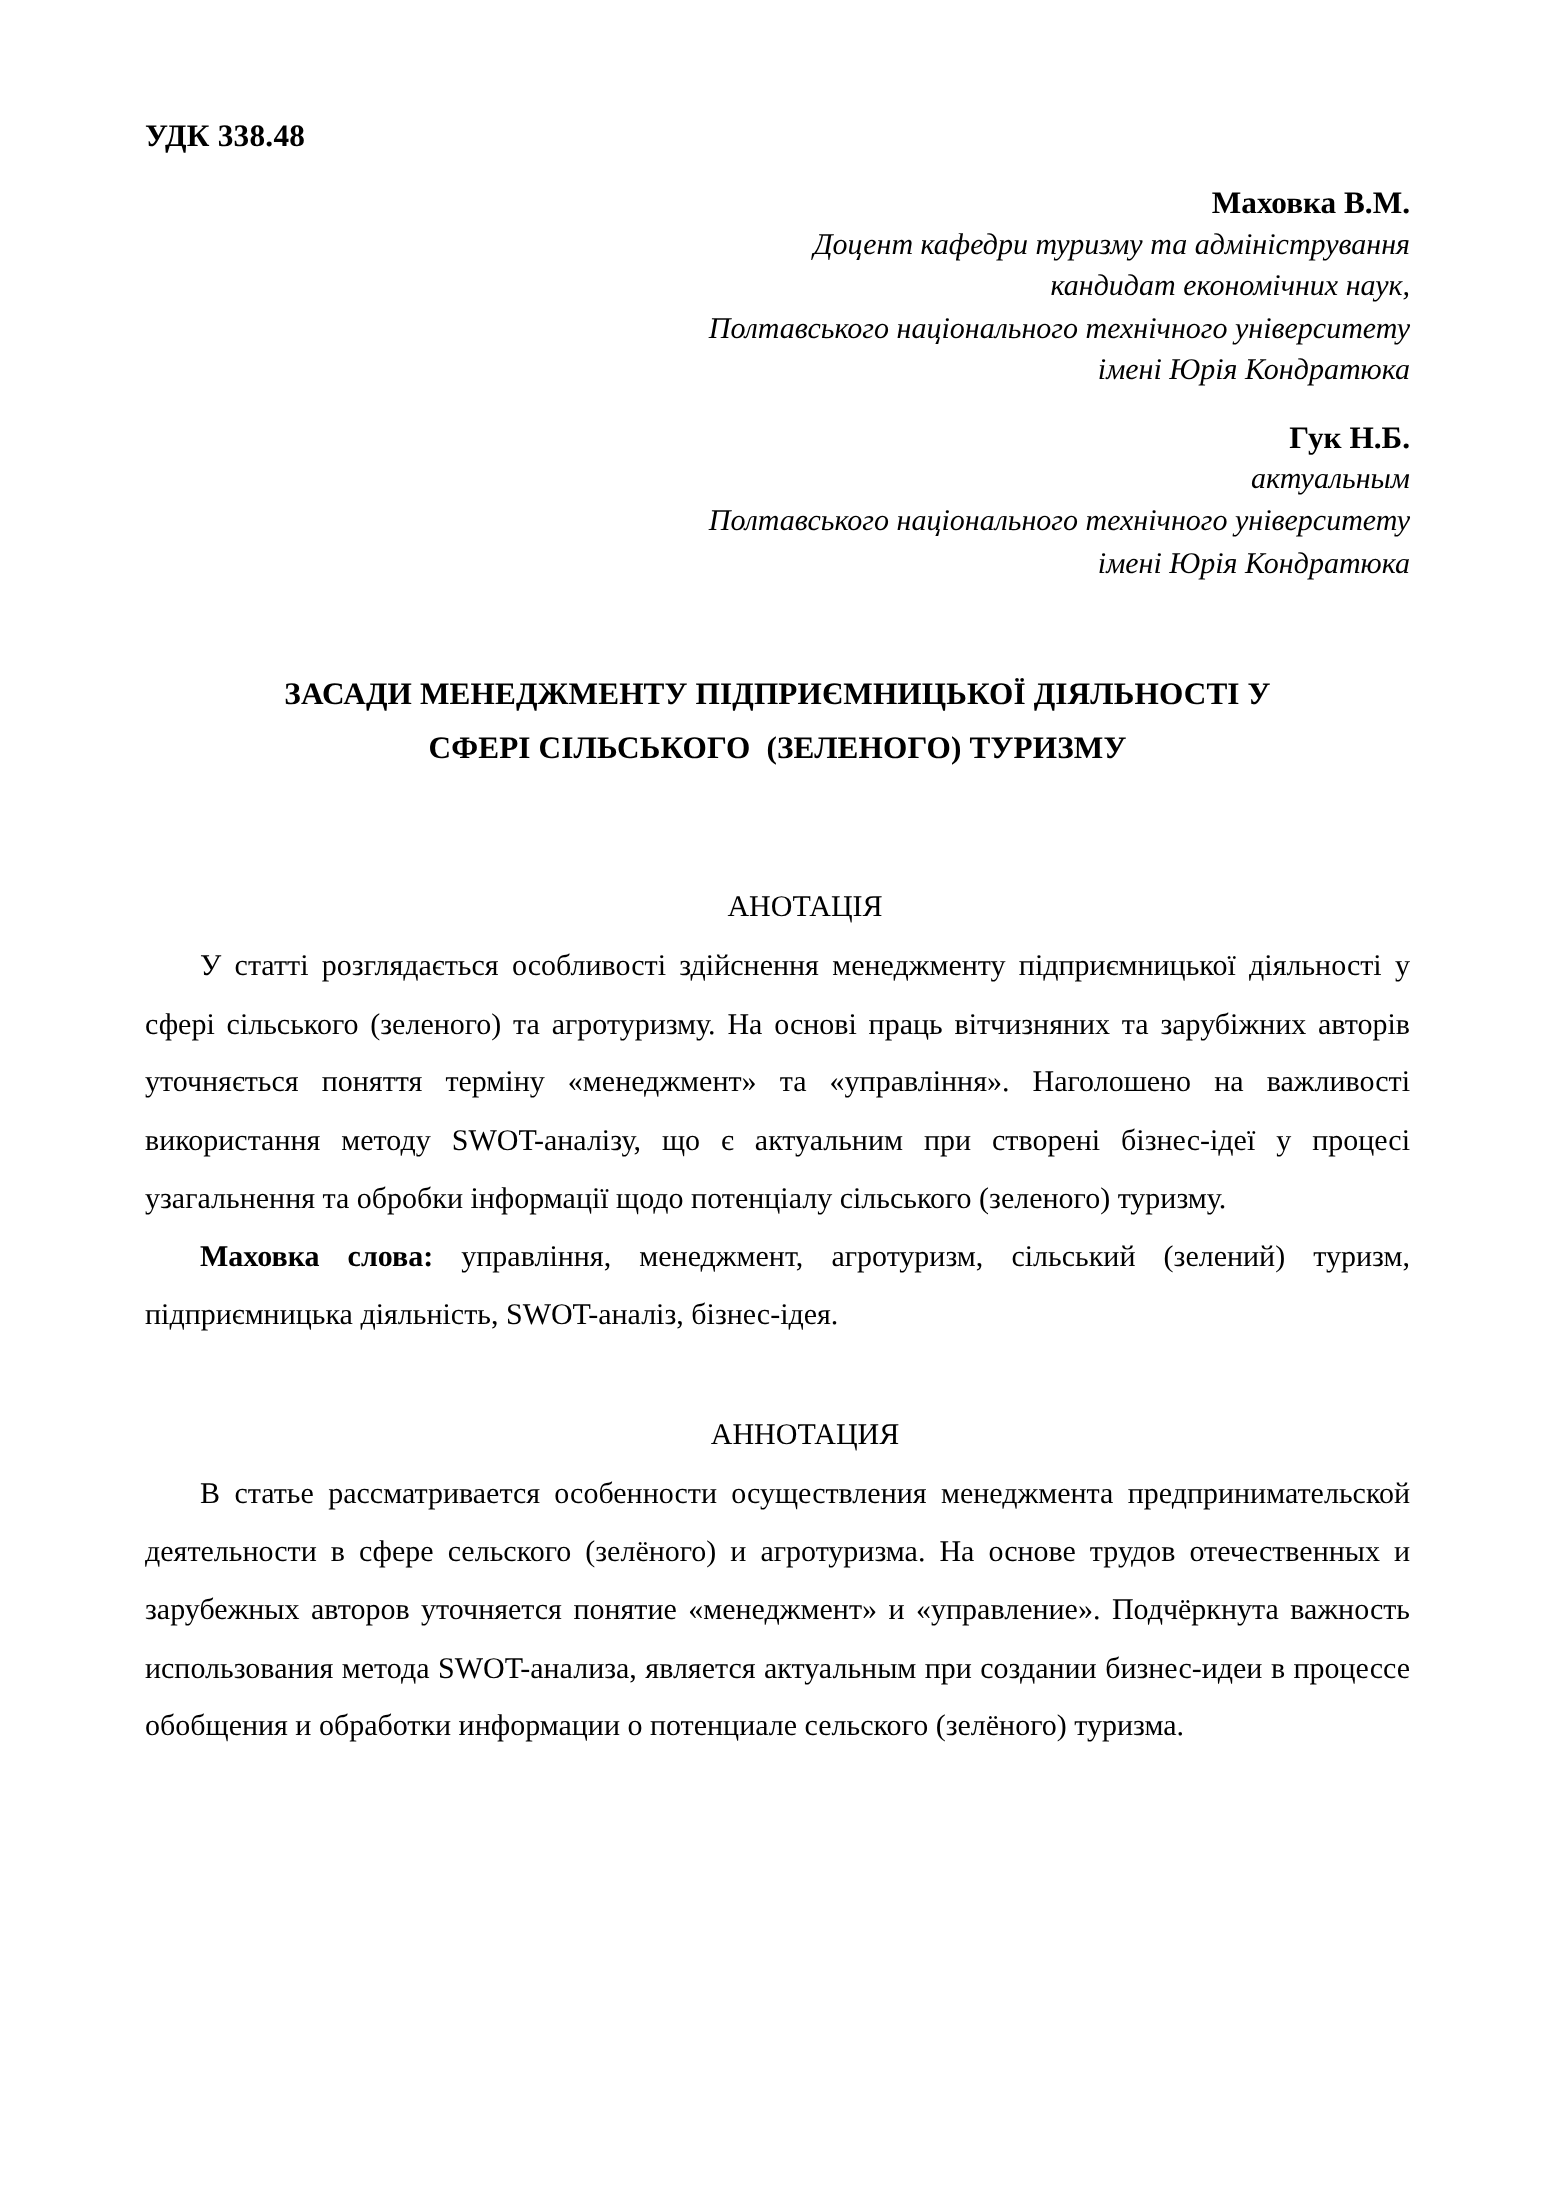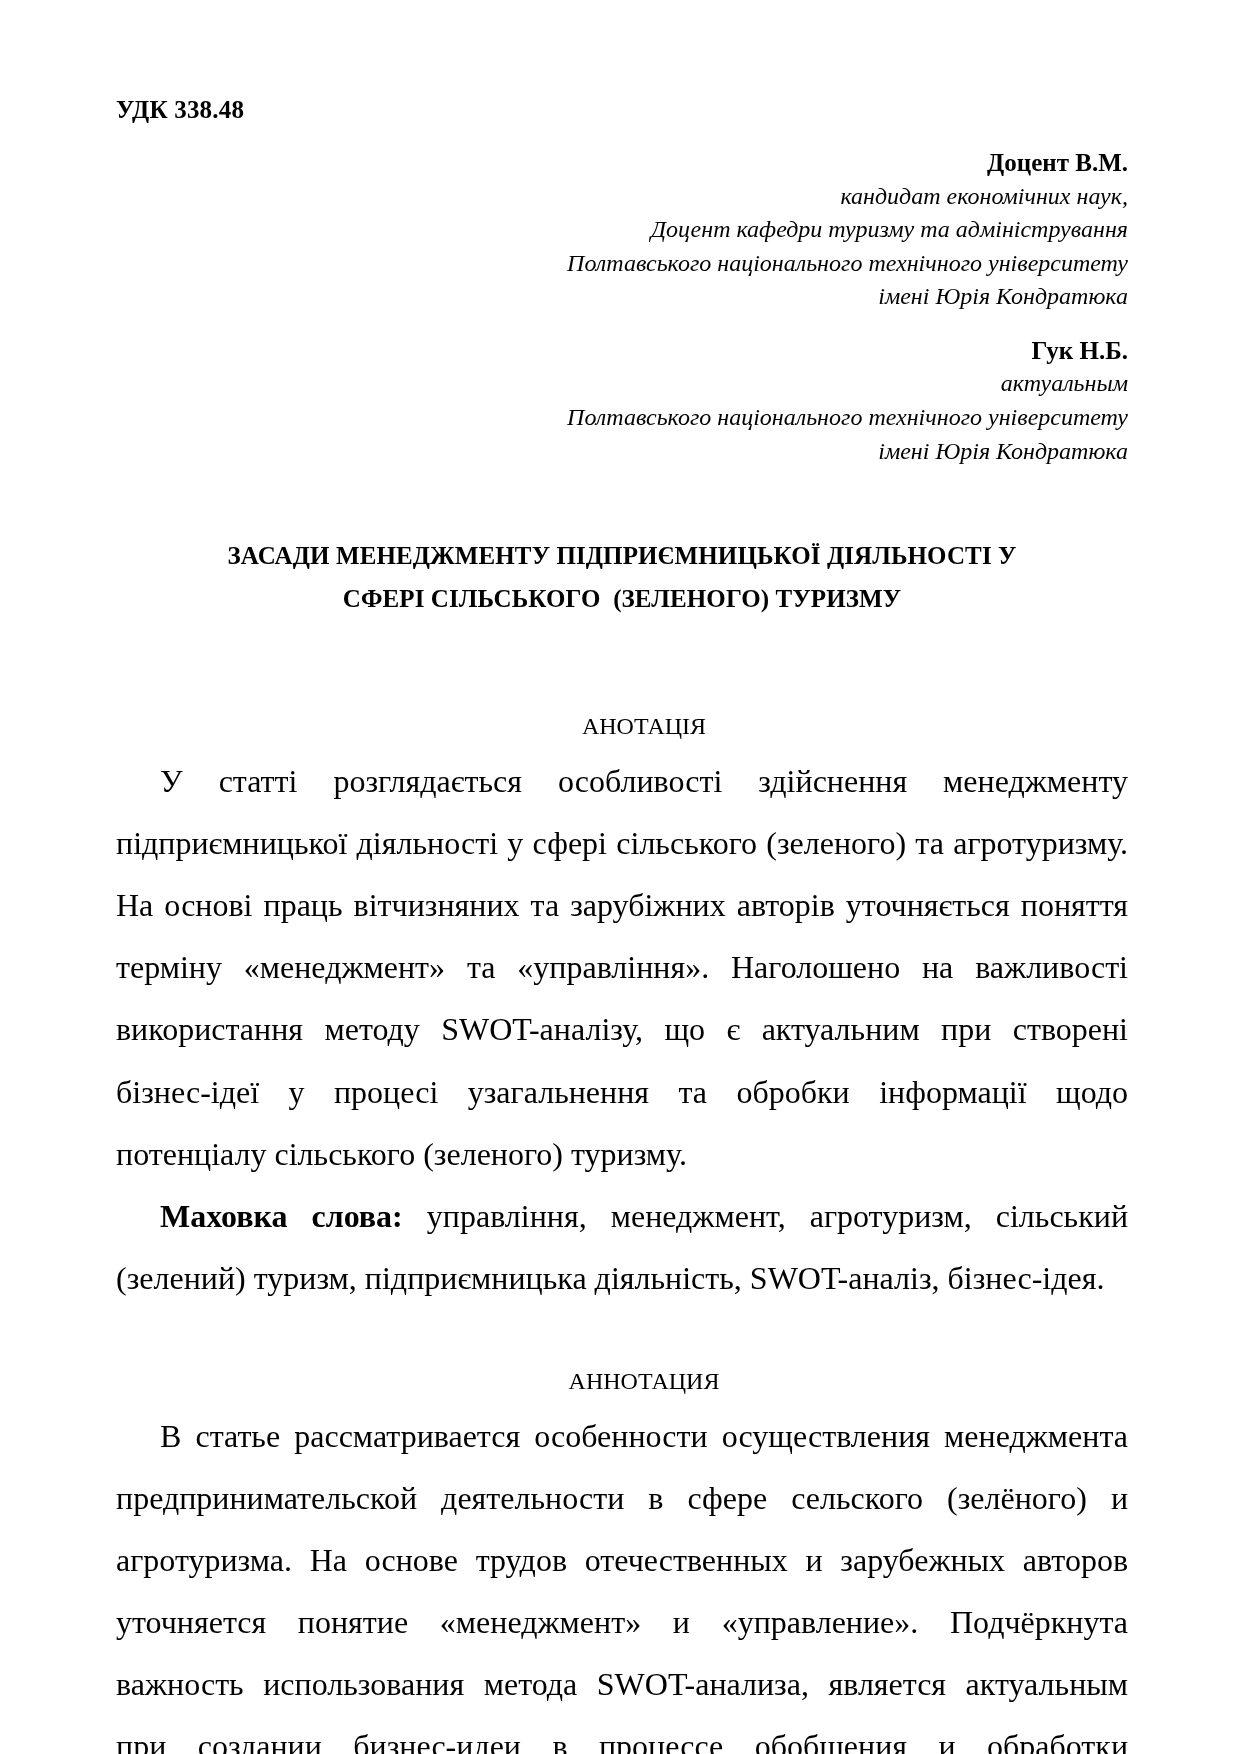--- a/index.html
+++ b/index.html
@@ -61,21 +61,21 @@
     text-align: center;
   }
   .section-heading {
     font-size: 24px;
     margin: 88px 0 0 0;
     text-indent: 44px;
     line-height: 1.5;
     text-align: center;
   }
   .abstract-p {
-    font-size: 32px;
+    font-size: 24px;
     line-height: 1.94;
     text-align: justify;
     text-indent: 44px;
     margin: 6px 0 0 0;
     text-justify: inter-word;
   }
   .abstract-p.tight {
     margin-top: 0;
   }
   .kw-label {
@@ -86,23 +86,23 @@
   }
 </style>
 </head>
 <body>
 
 <div class="page">
 
   <div class="udk">УДК 338.48</div>
 
   <div class="author-block">
-    <div class="author-name">Доцент В.М.</div>
+    <div class="author-name">Маховка В.М.</div>
+    <div class="author-line">Доцент кафедри туризму та адміністрування</div>
     <div class="author-line">кандидат економічних наук,</div>
-    <div class="author-line">Доцент кафедри туризму та адміністрування</div>
     <div class="author-line">Полтавського національного технічного університету</div>
     <div class="author-line">імені Юрія Кондратюка</div>
   </div>
 
   <div class="author-block second">
     <div class="author-name">Гук Н.Б.</div>
     <div class="author-line">актуальным</div>
     <div class="author-line">Полтавського національного технічного університету</div>
     <div class="author-line">імені Юрія Кондратюка</div>
   </div>

